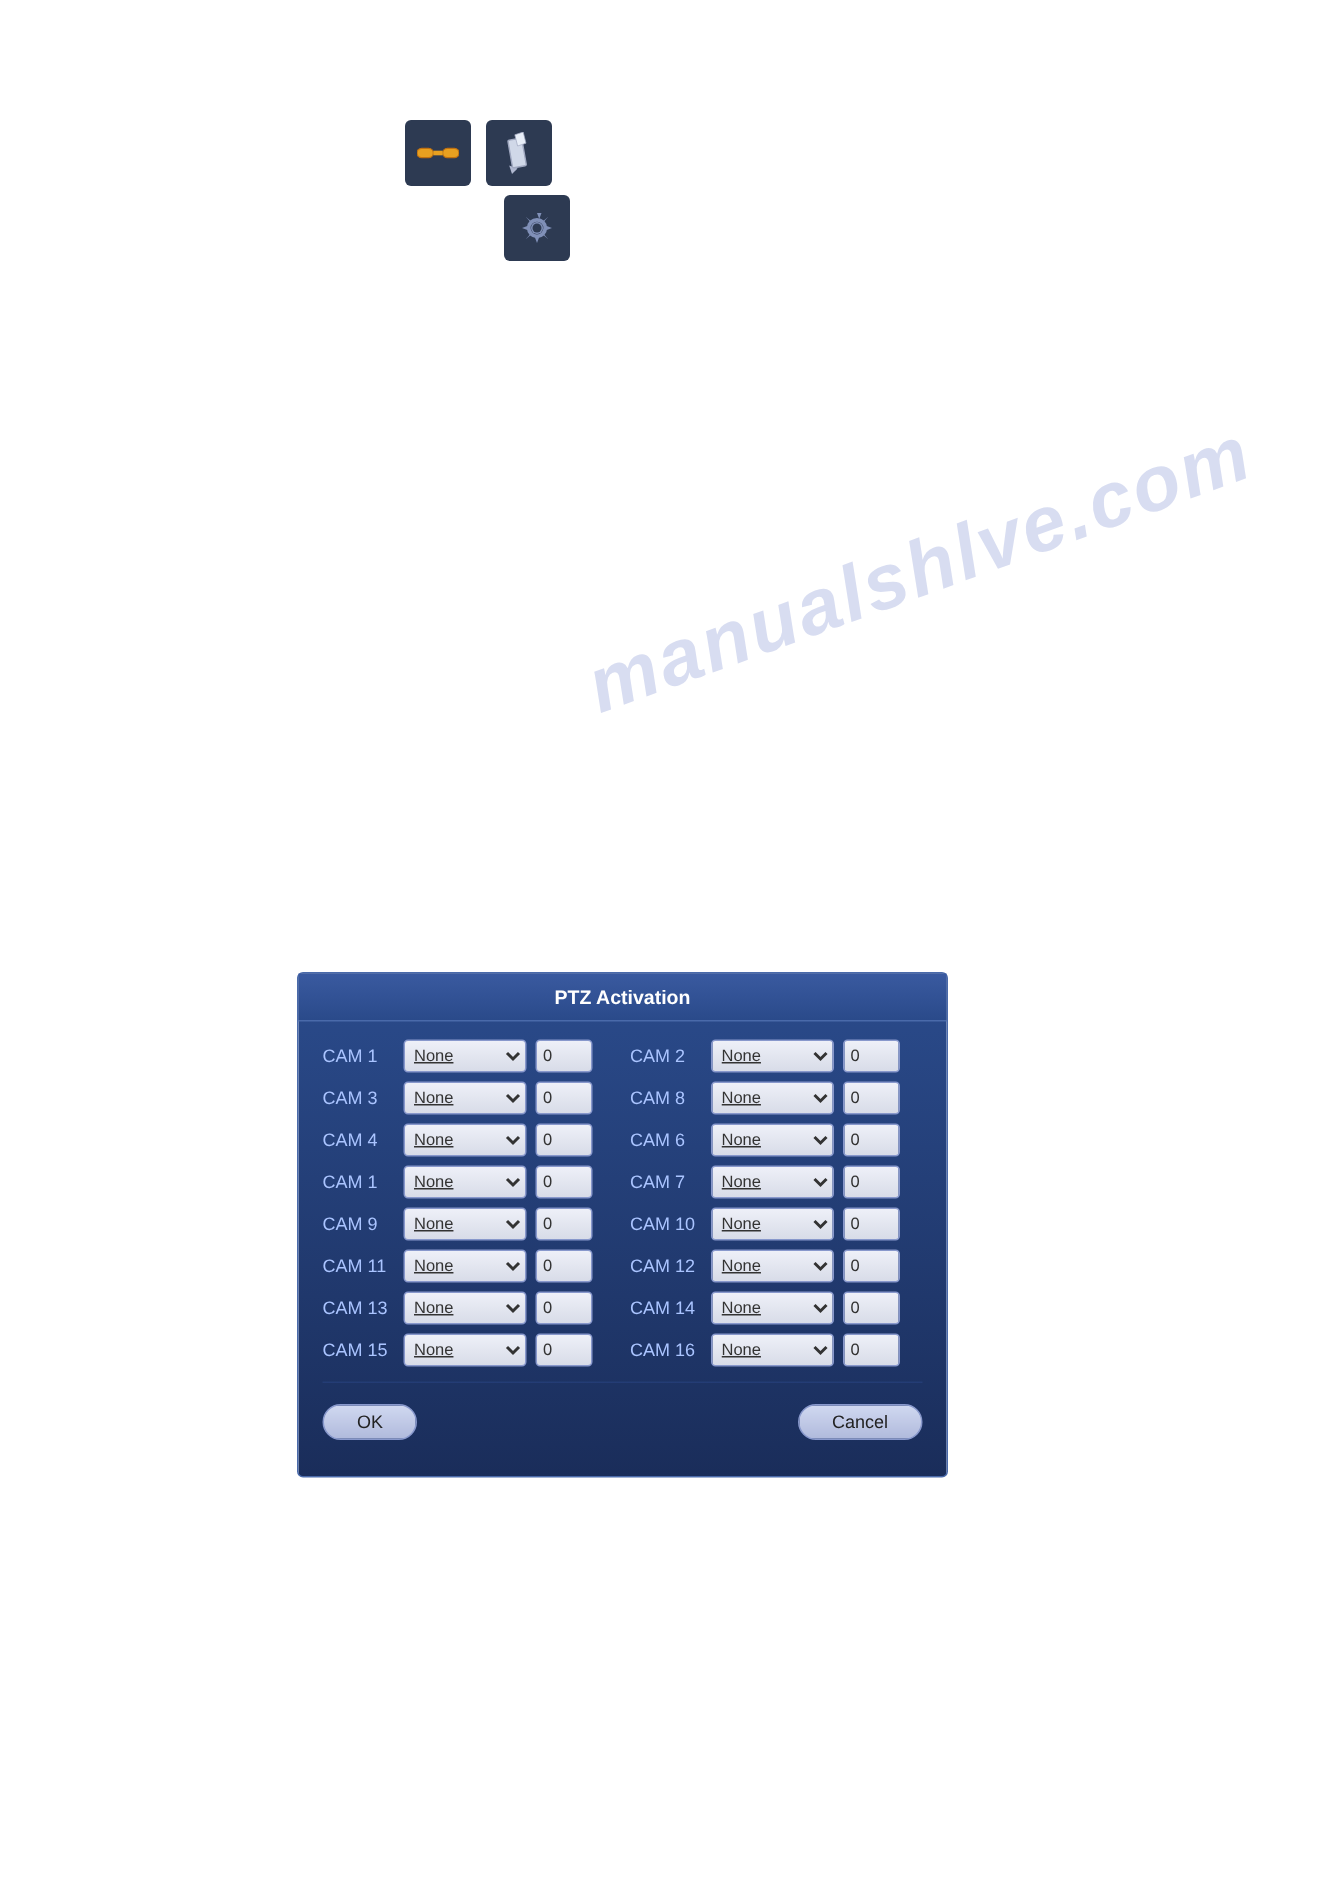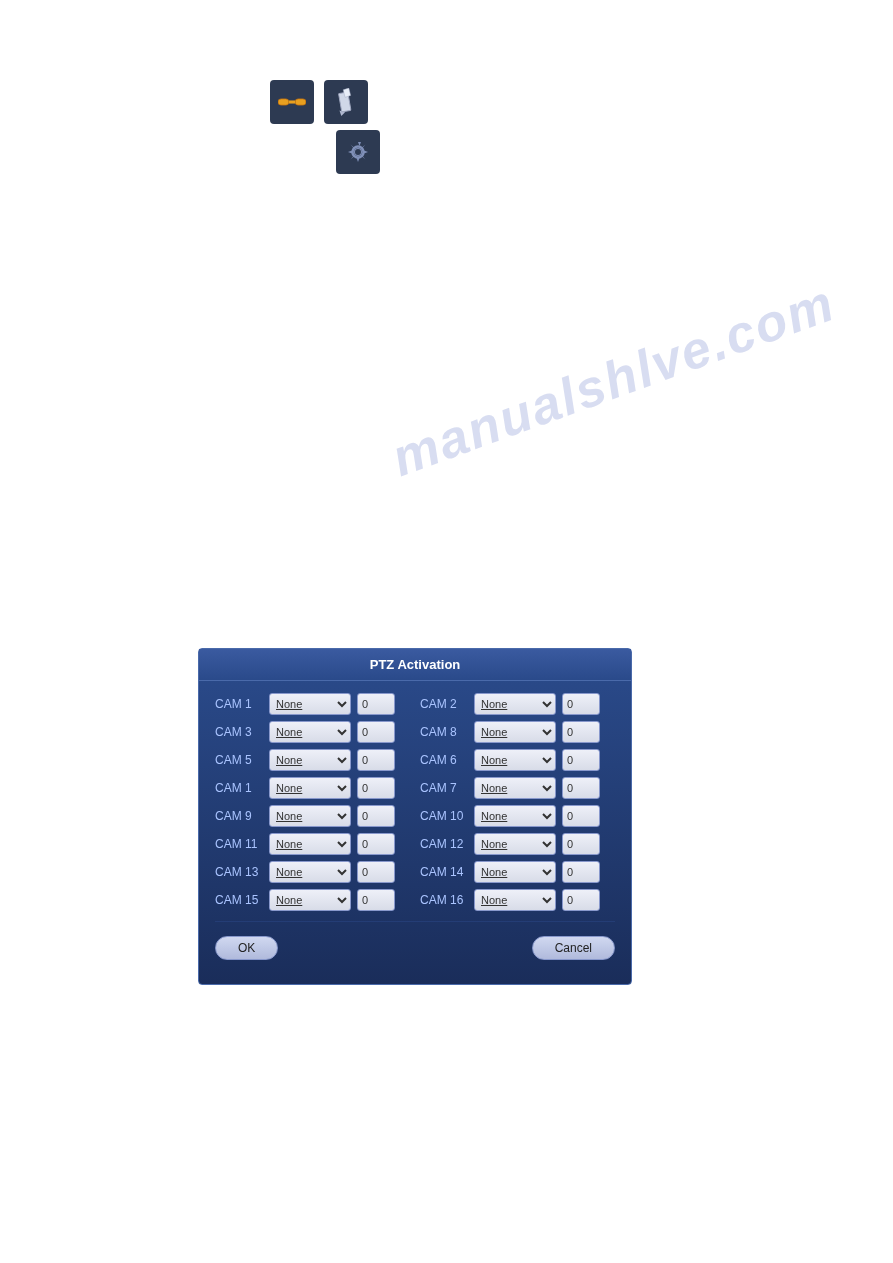--- a/index.html
+++ b/index.html
@@ -240,21 +240,21 @@
       </div>
       <div class="cam-row">
         <span class="cam-label">CAM 8</span>
         <select class="cam-select">
           <option>None</option>
         </select>
         <input class="cam-input" type="text" value="0" style="">
       </div>
 
       <div class="cam-row">
-        <span class="cam-label">CAM 5</span>
+        <span class="cam-label">CAM 4</span>
         <select class="cam-select">
           <option>None</option>
         </select>
         <input class="cam-input" type="text" value="0" style="">
       </div>
       <div class="cam-row">
         <span class="cam-label">CAM 6</span>
         <select class="cam-select">
           <option>None</option>
         </select>

